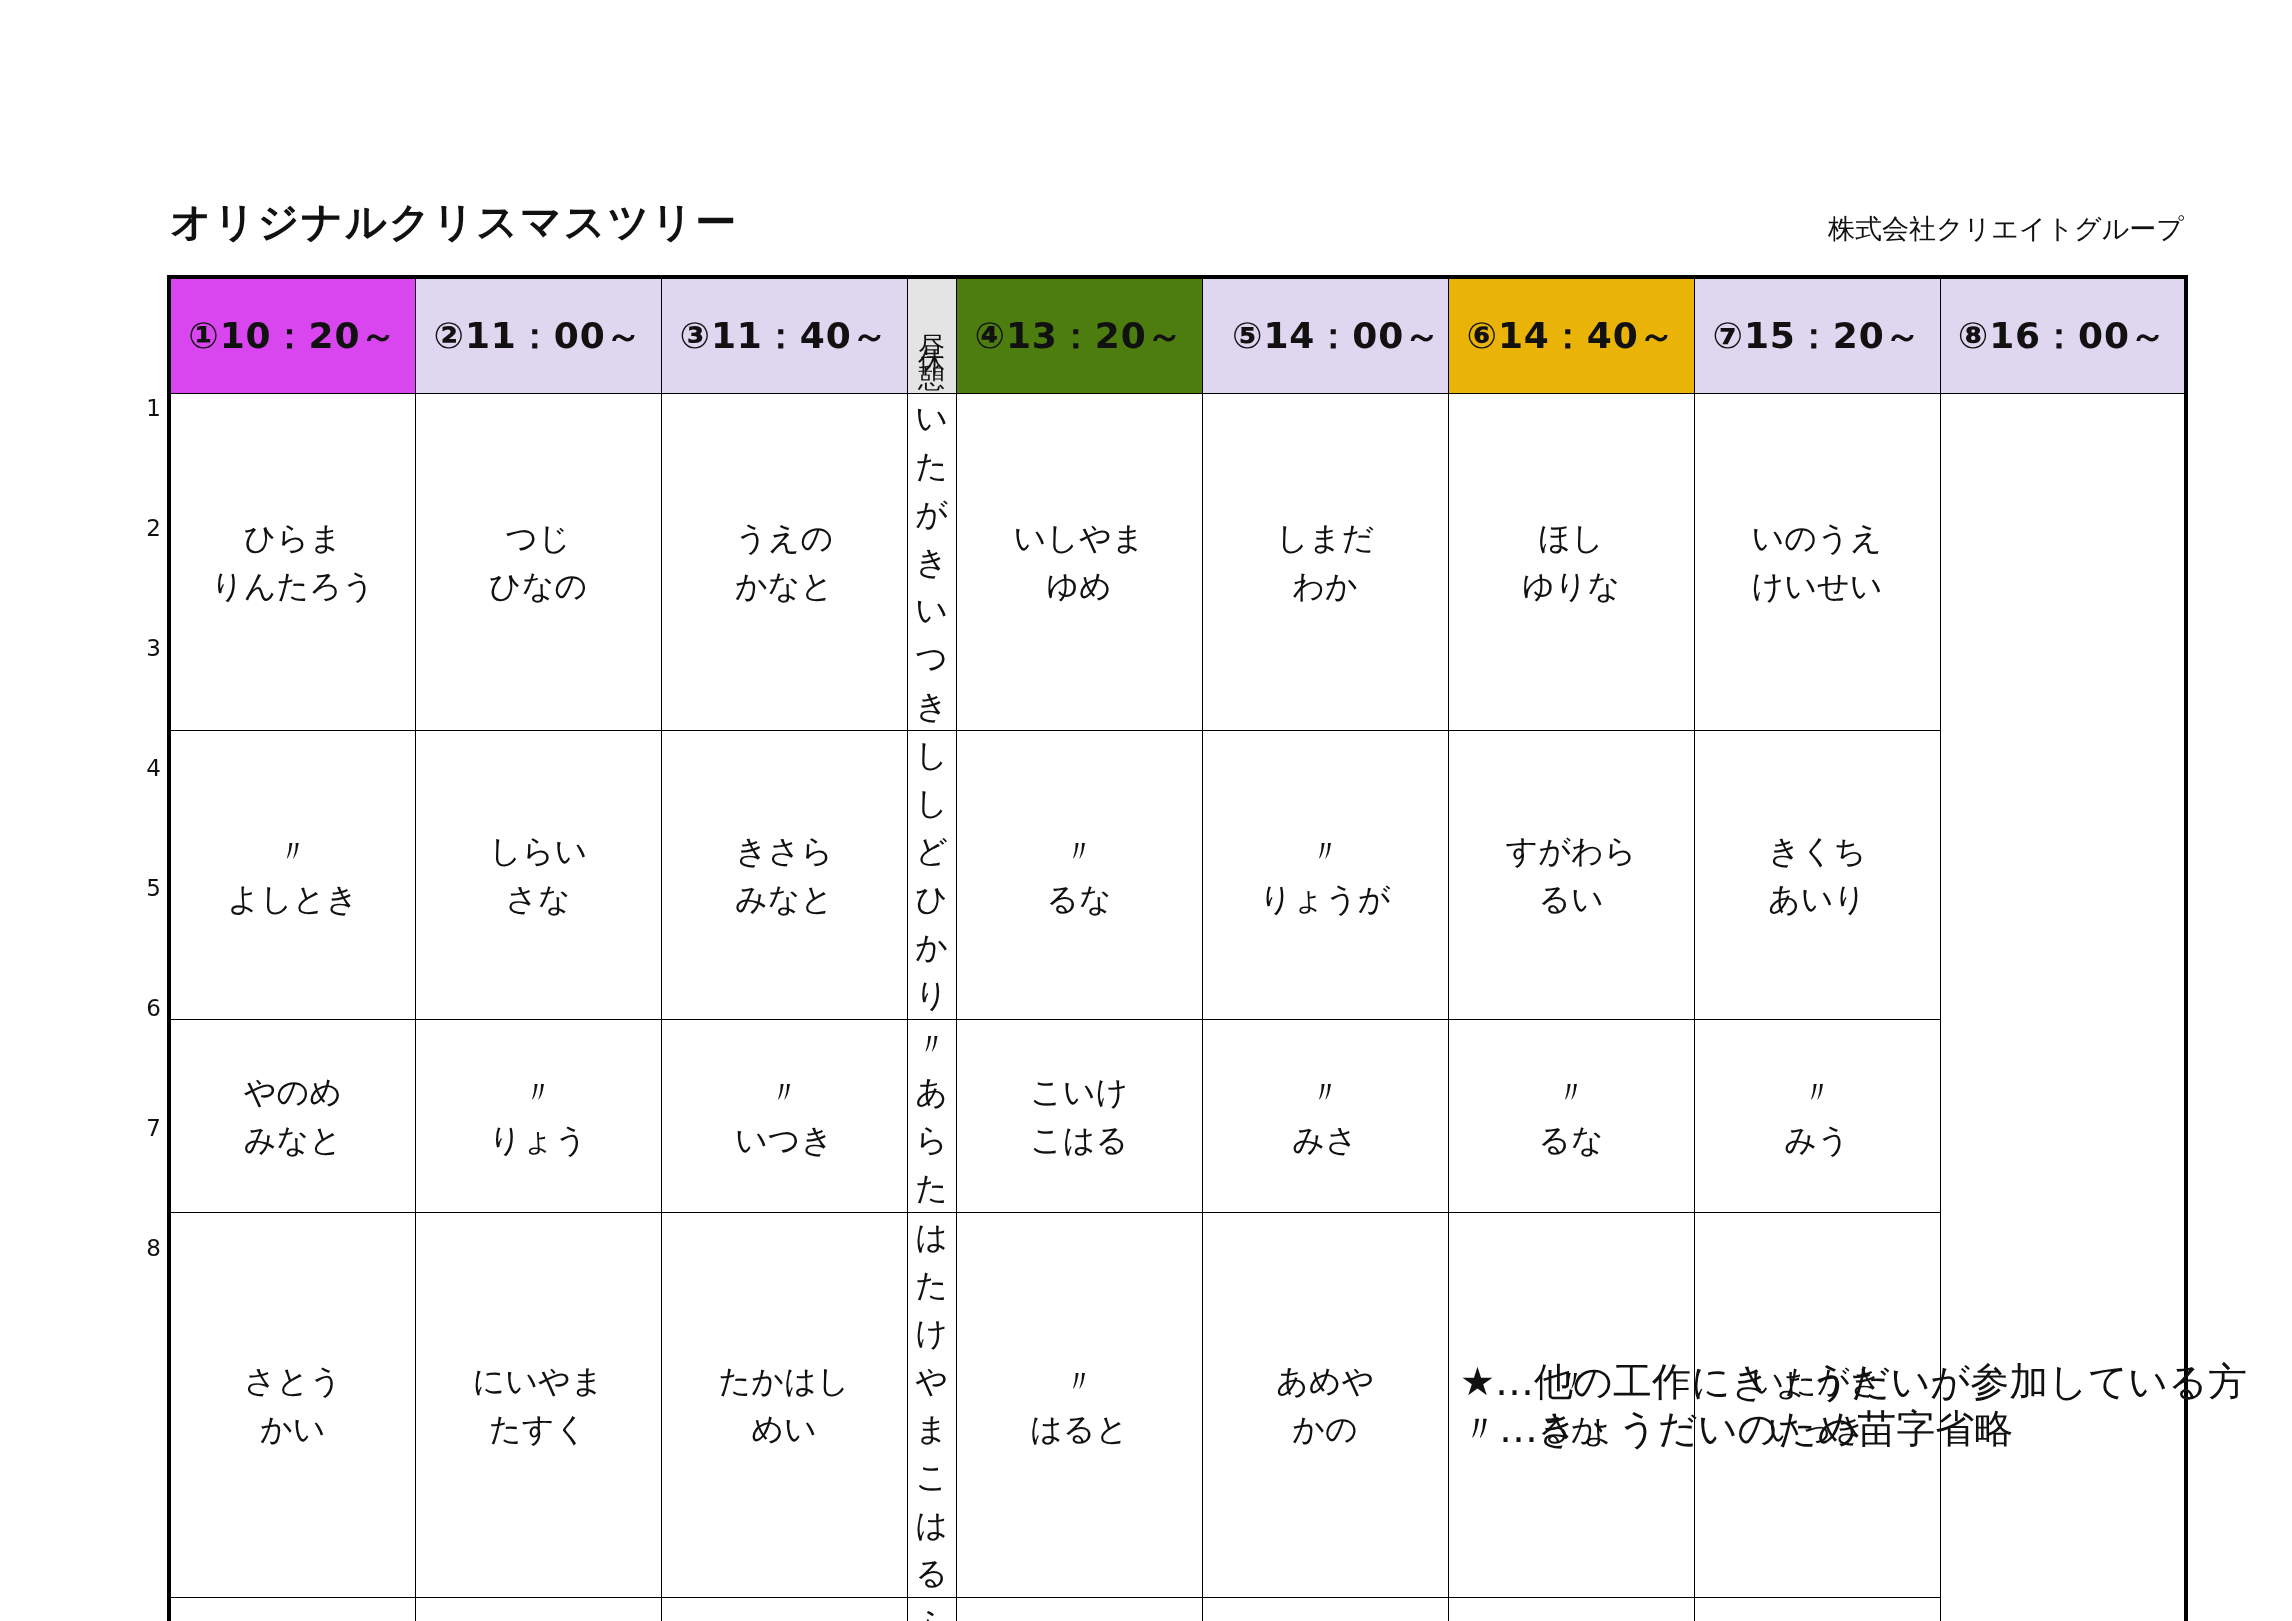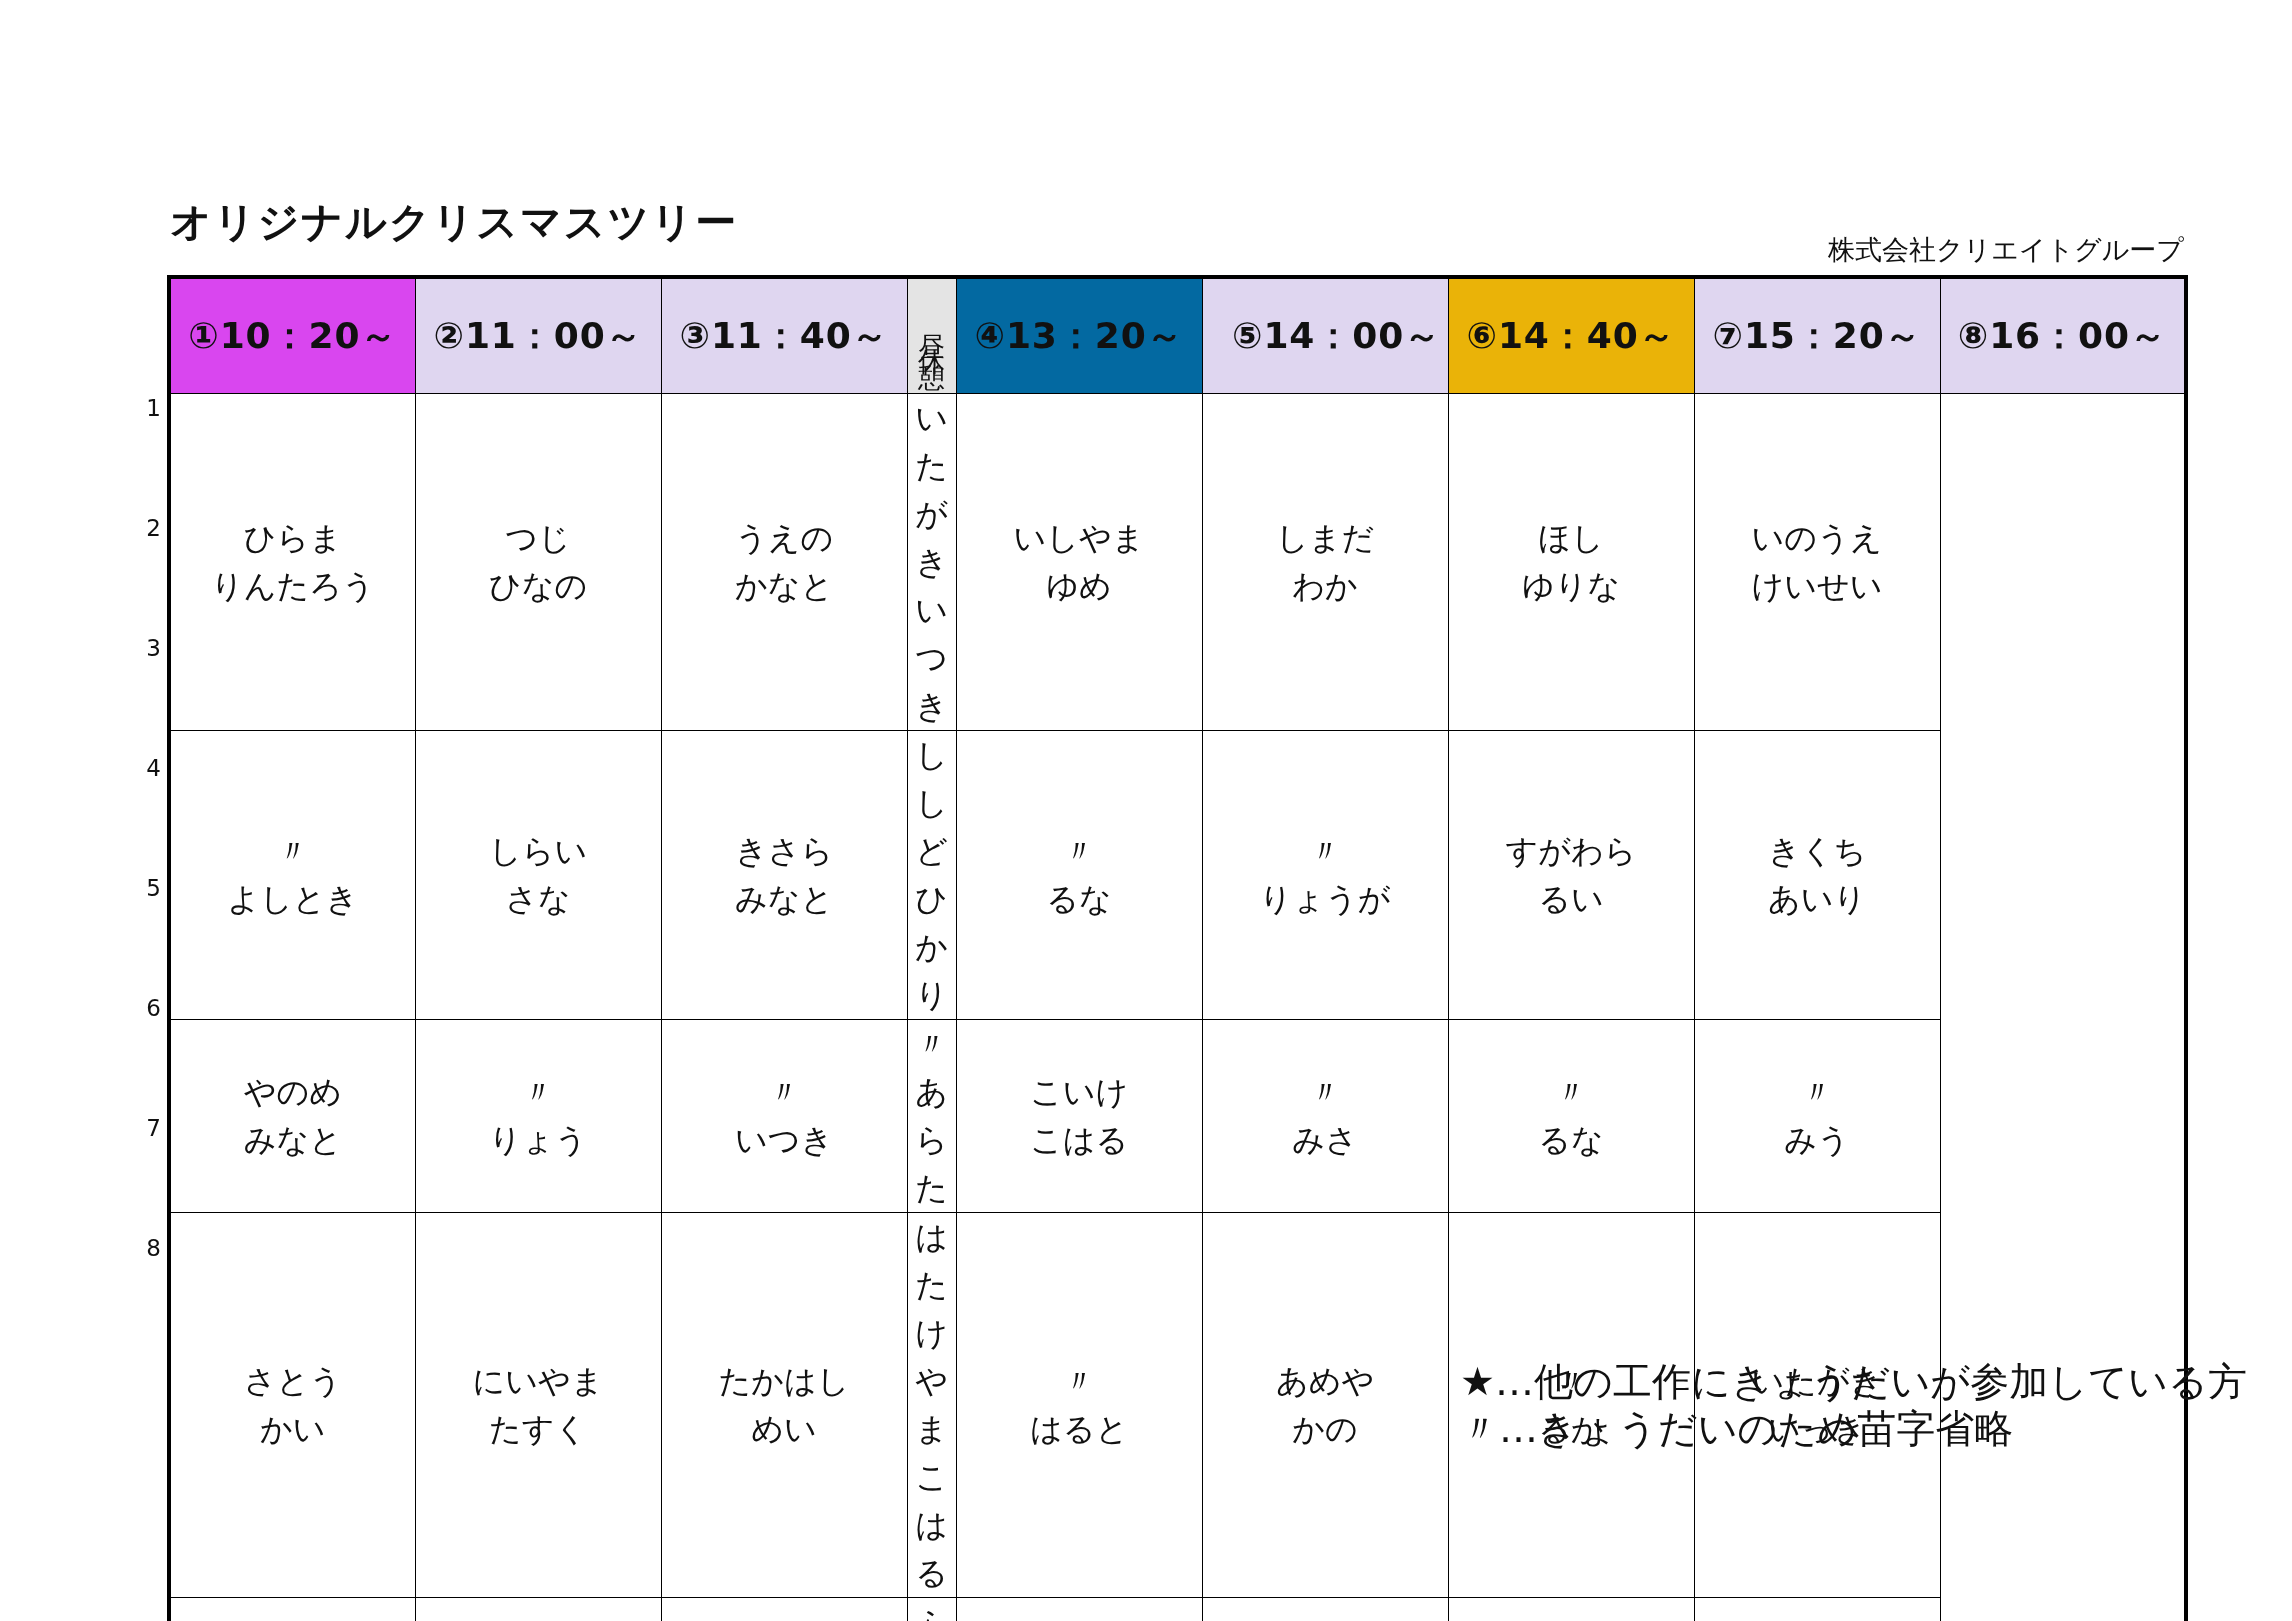--- a/index.html
+++ b/index.html
@@ -19,21 +19,20 @@
     font-size: 41px;
     font-weight: 700;
     letter-spacing: 1.8px;
   }
   .company-name {
     position: absolute;
     right: 109px;
     top: 211px;
     font-size: 27px;
     font-weight: 400;
-    margin-top: 21px;
   }
   .table-wrap {
     position: absolute;
     left: 167px;
     top: 275px;
   }
   table.schedule {
     border-collapse: collapse;
     table-layout: fixed;
     background: #fff;
@@ -128,21 +127,21 @@
         <col style="width: 246px;">
         <col style="width: 246px;">
         <col style="width: 246px;">
       </colgroup>
     <thead>
         <tr>
           <th class="slot-header" style="background: #d946ef;">①10：20～</th>
           <th class="slot-header" style="background: rgb(223, 214, 240);">②11：00～</th>
           <th class="slot-header" style="background: rgb(223, 214, 240);">③11：40～</th>
           <td class="lunch-cell" rowspan="9" style="background: rgb(228, 228, 228);"><span class="vtext">昼休憩</span></td>
-          <th class="slot-header" style="background: #0369a1; text-align: center;">④13：20～</th>
+          <th class="slot-header" style="background: #4d7c0f; text-align: center;">④13：20～</th>
           <th class="slot-header" style="background: rgb(223, 214, 240); padding-left: 24px;">⑤14：00～</th>
           <th class="slot-header" style="background: #eab308; margin-left: 26px;">⑥14：40～</th>
           <th class="slot-header" style="background: rgb(223, 214, 240);">⑦15：20～</th>
           <th class="slot-header" style="background: rgb(223, 214, 240);">⑧16：00～</th>
         </tr>
       </thead>
     <tbody>
         <tr>
           <td class="name-cell">
             <span class="surname">ひらま</span>

